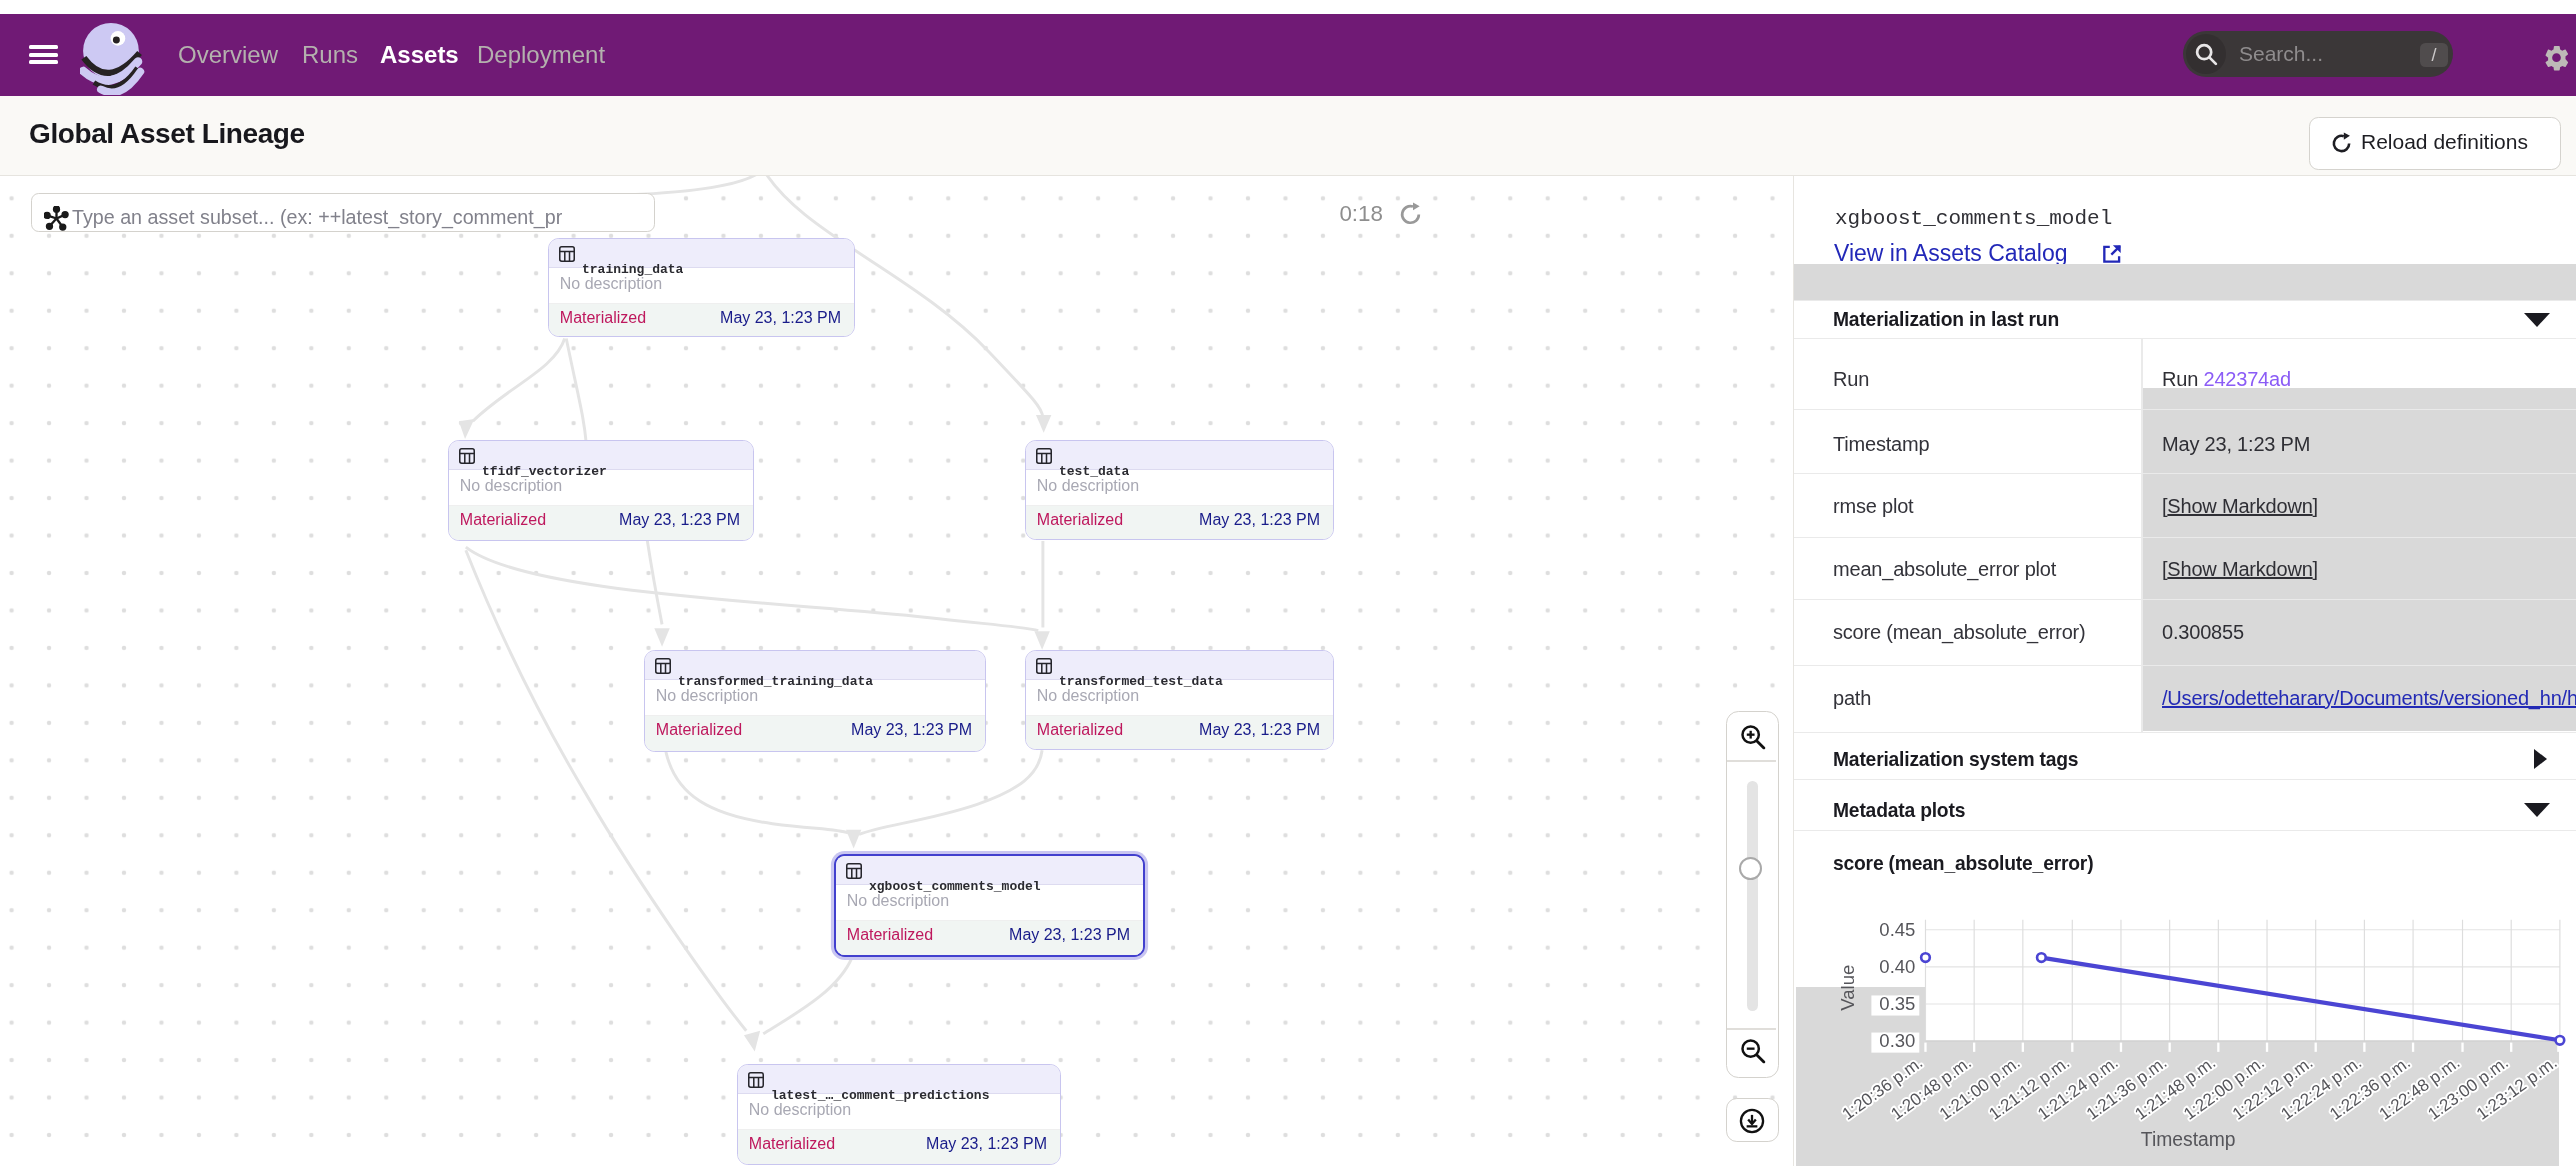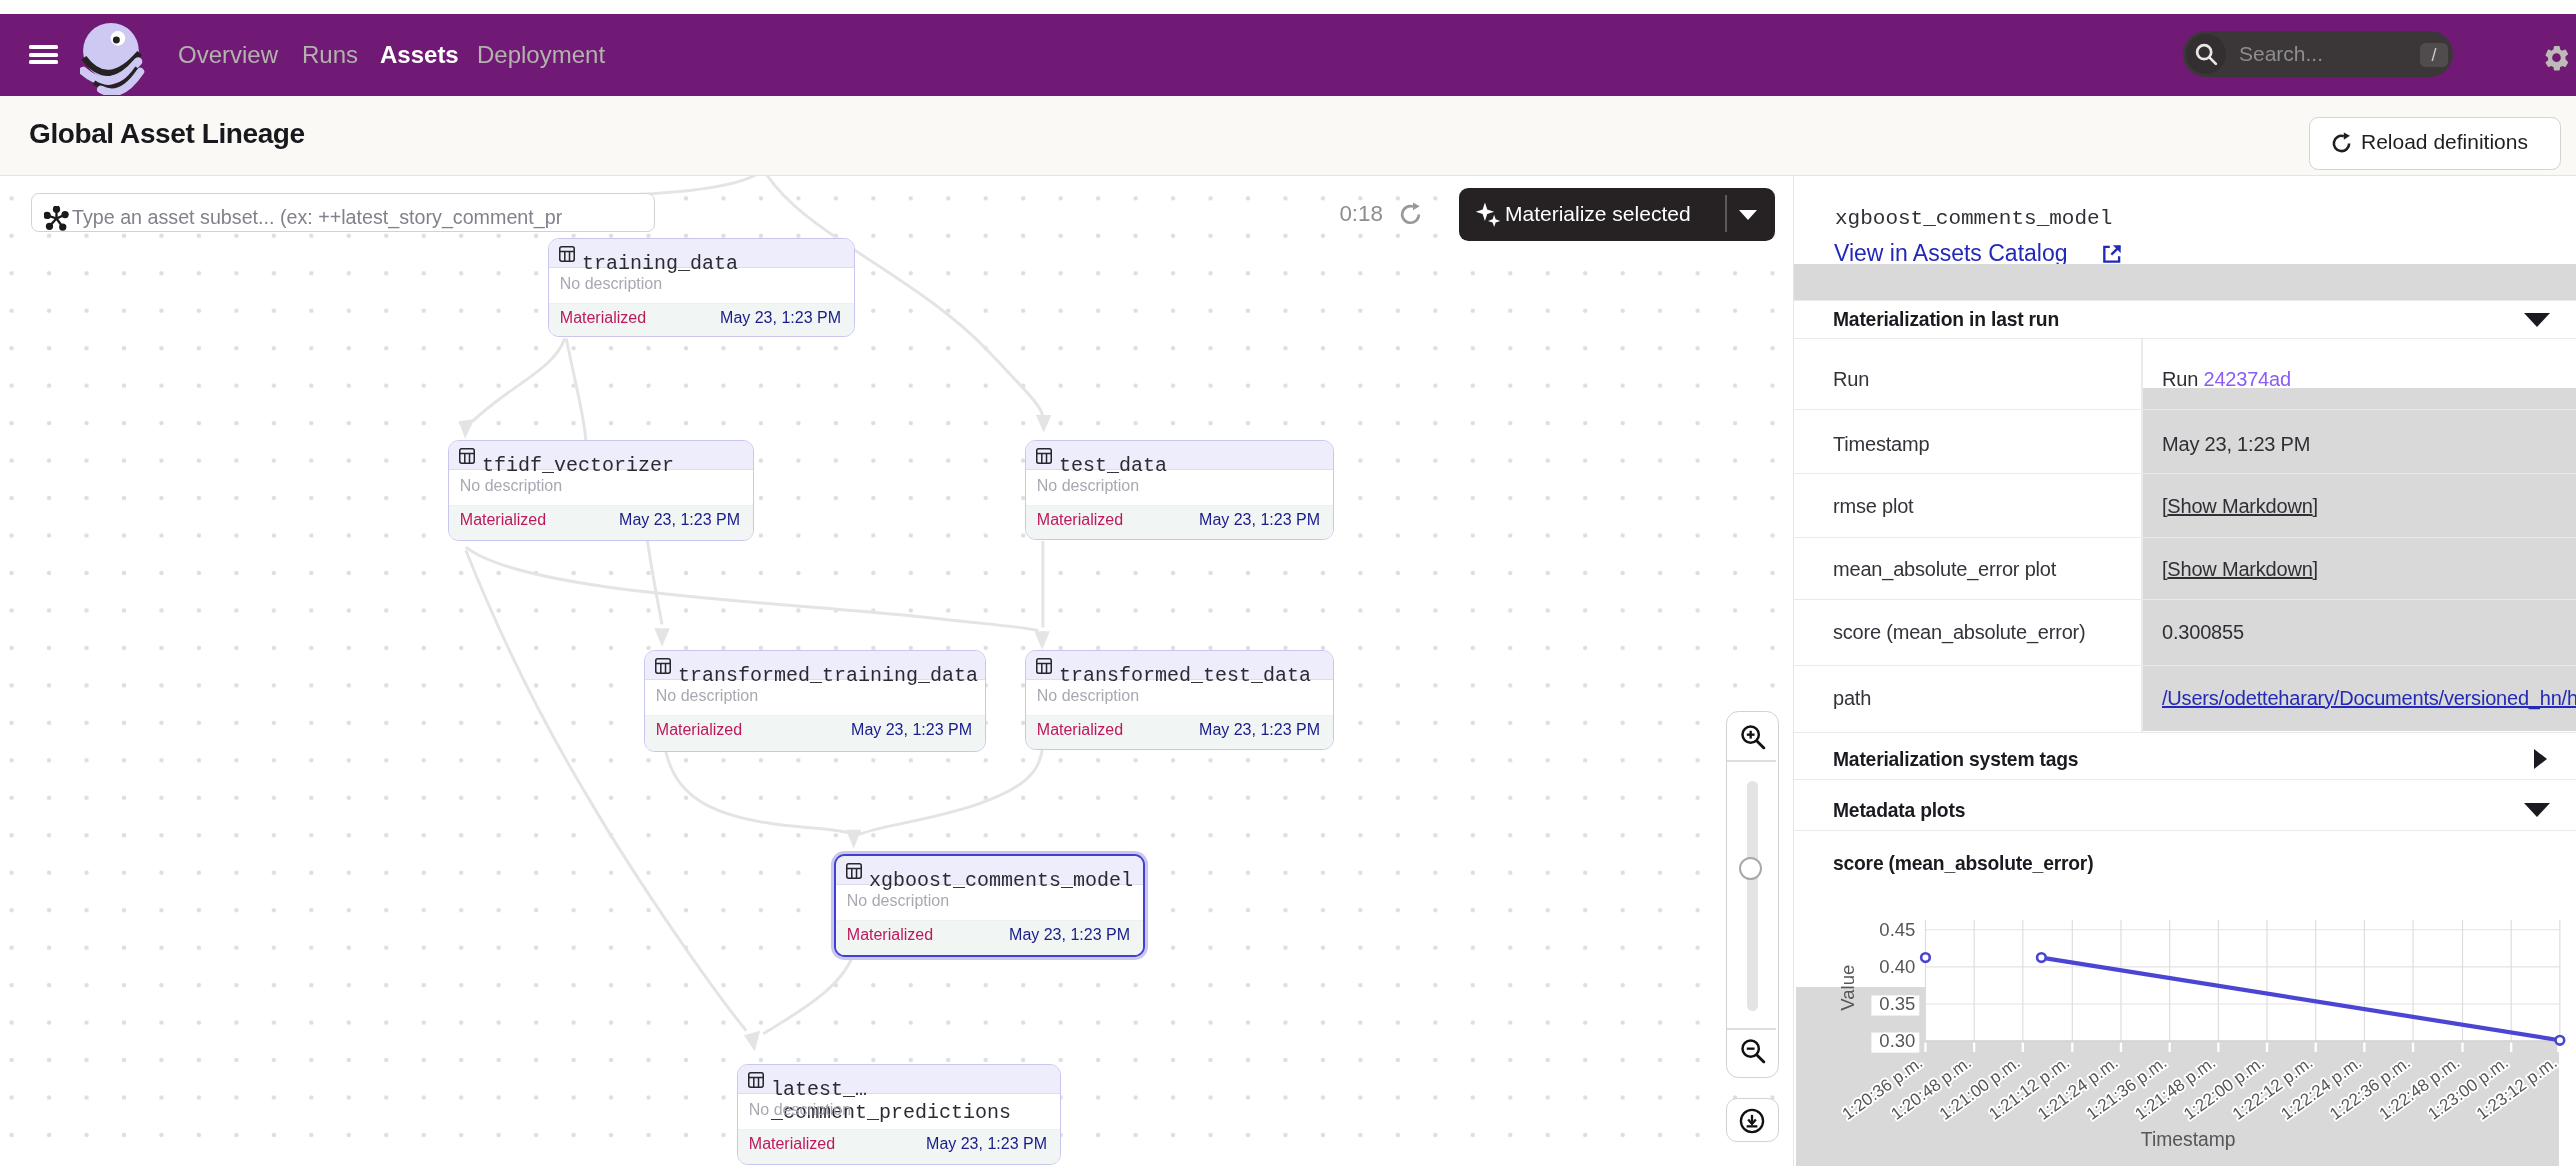--- a/index.html
+++ b/index.html
@@ -26,21 +26,21 @@
 #filterbox .ph { position:absolute; left:40px; top:11.6px; font-size:19.7px; color:#81818B; }
 #timer { position:absolute; left:1313px; top:25px; width:70px; text-align:right; font-size:22.4px; color:#8E8E8E; }
 #matbtn { position:absolute; left:1459px; top:11.6px; width:316px; height:53px; background:#262223; border-radius:9.3px; color:#fff; }
 #matbtn .lbl { position:absolute; left:46px; top:14.7px; font-size:21px; font-weight:500; color:#fff; }
 #matbtn .sep { position:absolute; left:266px; top:7.7px; width:1.5px; height:37px; background:rgba(255,255,255,0.25); }
 
 
 .node { position:absolute; background:#fff; border:1.5px solid #C8C5EF; border-radius:10.8px; overflow:hidden; }
 .node .hd { position:relative; height:29px; background:#EEEDFB; border-bottom:0.8px solid #DDDBF0; }
 .node .hd svg { position:absolute; left:10px; top:7px; }
-.node .hd .nm { position:absolute; left:33px; top:13px; font-family:"Liberation Mono", monospace; font-weight:normal; font-size:20px; color:#2B2B31; }
+.node .hd .nm { position:absolute; left:33px; top:23px; font-family:"Liberation Mono", monospace; font-weight:bold; font-size:13px; color:#2B2B31; }
 .node .ds { position:relative; height:36px; border-bottom:0.8px solid #EFEFEF; }
 .node .ds span { position:absolute; left:10.8px; top:7px; font-size:16px; color:#A8A8B3; }
 .node .ft { position:relative; height:100%; background:#F1F5F3; }
 .node .ft .m { position:absolute; left:10.8px; top:5.4px; font-size:16px; color:#be185d; }
 .node .ft .d { position:absolute; right:13px; top:5.4px; font-size:16px; color:#191C8A; }
 .node.sel { border:2.3px solid #4240CE; box-shadow:0 0 0 3.1px #C9C6F1; }
 
 
 #zoomer { position:absolute; left:1726px; top:535px; width:53px; height:367px; background:#fff; border:1.5px solid #D4D2CD; border-radius:12.4px; }
 #dlbtn { position:absolute; left:1726px; top:922px; width:53px; height:44px; background:#fff; border:1.5px solid #D4D2CD; border-radius:10.8px; }
@@ -285,29 +285,20 @@
           <circle cx="4" cy="12" r="3.2"></circle>
       </g>
     </svg>
     <span class="ph">Type an asset subset... (ex: ++latest_story_comment_pr</span>
   </div>
   <div id="timer">0:18</div>
   <svg class="abs" style="left:1398px;top:26px" width="25" height="25" viewBox="0 0 30 30">
     <path d="M 25,15 A 10,10 0 1 1 18,5.4" stroke="#999" stroke-width="3.2" fill="none"></path>
     <path d="M 18,0.5 L 18,10 L 26,5 Z" fill="#999"></path>
   </svg>
-  <div id="matbtn">
-    <svg class="abs" style="left:15.5px;top:13px" width="26" height="26" viewBox="0 0 34 34">
-      <path d="M 13,2 L 16,11 L 25,14 L 16,17 L 13,26 L 10,17 L 1,14 L 10,11 Z" fill="#fff"></path>
-      <path d="M 25,18 L 27,24 L 33,26 L 27,28 L 25,34 L 23,28 L 17,26 L 23,24 Z" fill="#fff"></path>
-    </svg>
-    <span class="lbl">Materialize selected</span>
-    <div class="sep"></div>
-    <div class="abs" style="left:280px;top:22.4px;width:0;height:0;border-left:9.3px solid transparent;border-right:9.3px solid transparent;border-top:10px solid #fff"></div>
-  </div>
 
   <div id="zoomer">
     <svg class="abs" style="left:12.4px;top:10.8px" width="28" height="28" viewBox="0 0 36 36">
       <circle cx="15" cy="15" r="10.5" stroke="#111" stroke-width="3.2" fill="none"></circle>
       <line x1="23" y1="23" x2="32" y2="32" stroke="#111" stroke-width="3.6" stroke-linecap="round"></line>
       <line x1="10" y1="15" x2="20" y2="15" stroke="#111" stroke-width="3"></line>
       <line x1="15" y1="10" x2="15" y2="20" stroke="#111" stroke-width="3"></line>
     </svg>
     <div class="abs" style="left:0px;top:48px;width:49px;height:1.5px;background:#E0DEDA"></div>
     <div class="abs" style="left:20px;top:69px;width:10.8px;height:230px;background:#E4E4E4;border-radius:5.4px"></div>

